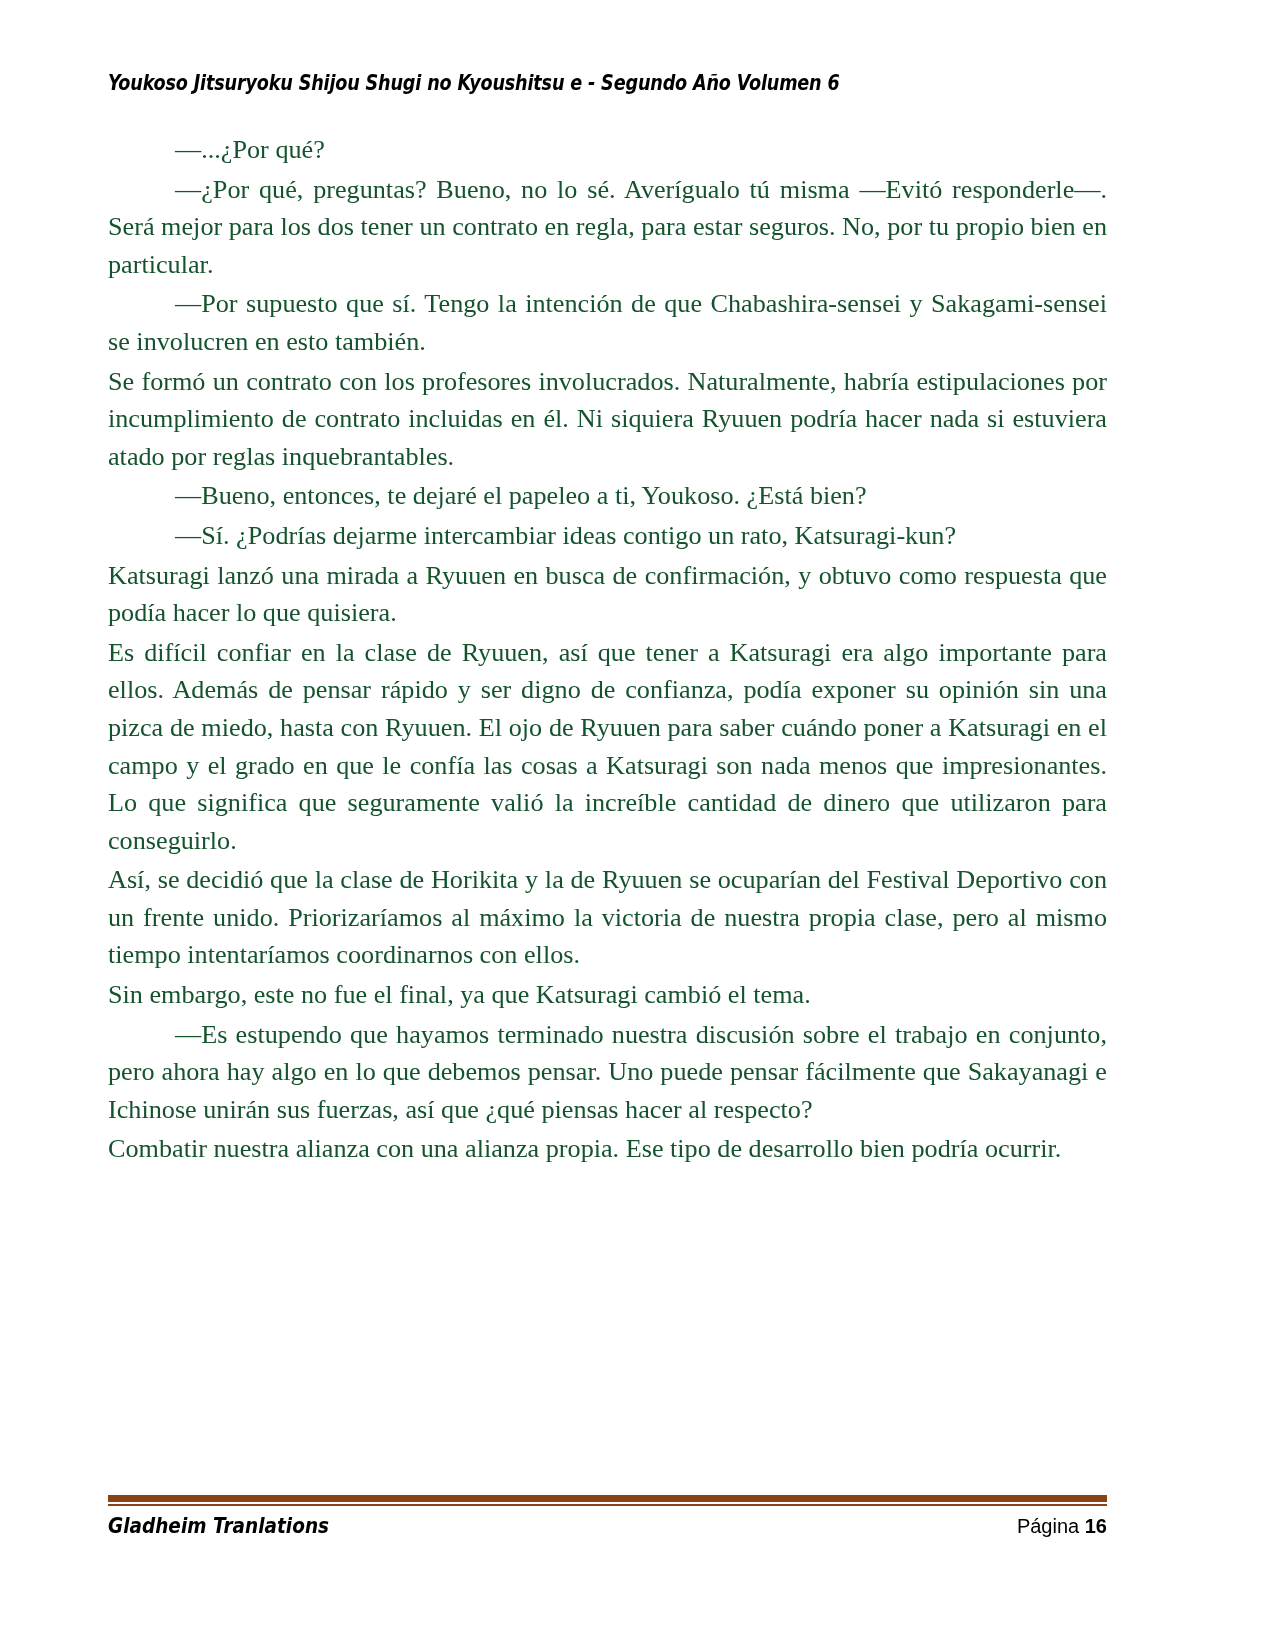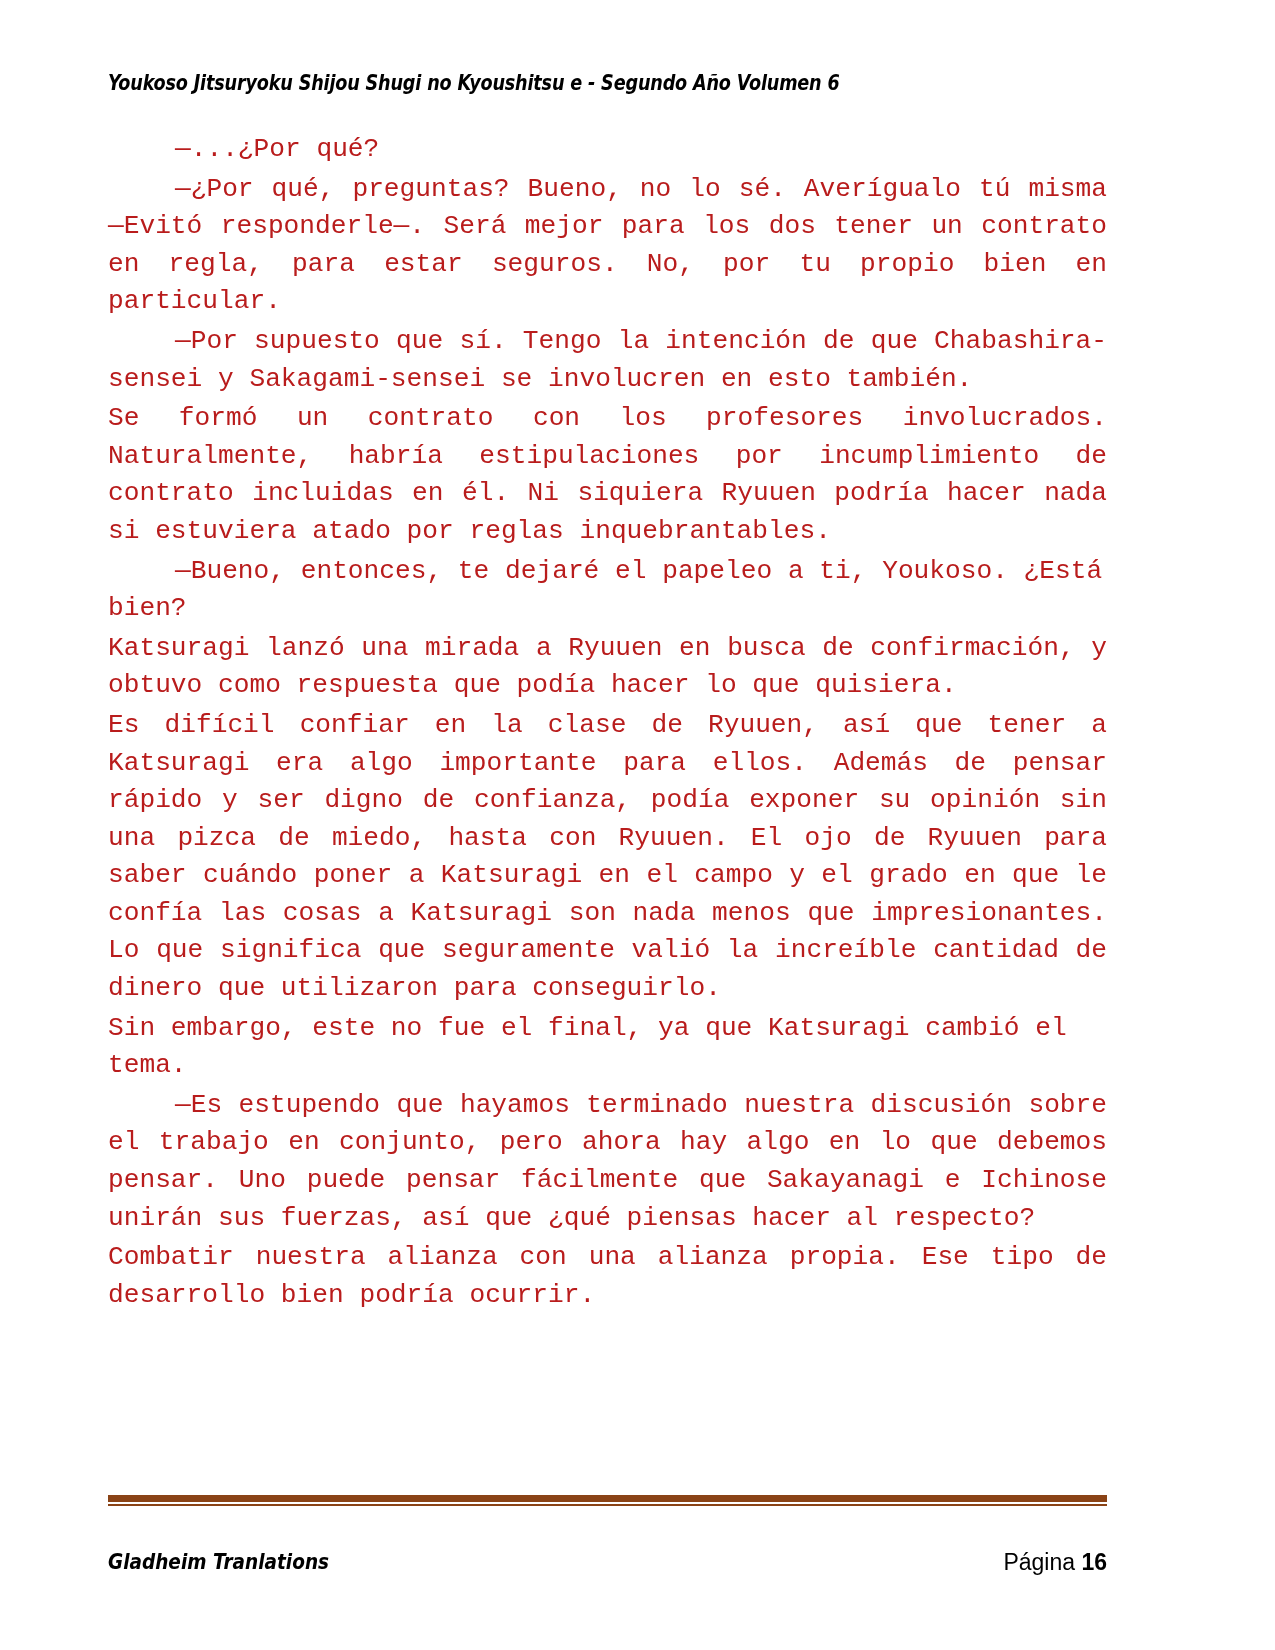--- a/index.html
+++ b/index.html
@@ -51,22 +51,22 @@
   .body-block {
     position: absolute;
     left: 108px;
     top: 131px;
     width: 999px;
   }
 
   p.para {
     margin: 0 0 0 0;
     padding: 0;
-    color: #b91c1c;
-    font-family: Liberation Mono, monospace;
+    color: #14532d;
+    font-family: Liberation Serif, serif;
     font-size: 26.2px;
     line-height: 37.6px;
     text-align: justify;
     text-justify: inter-word;
     hyphens: none;
     word-spacing: 0px;
   }
   p.para + p.para {
     margin-top: 2px;
   }
@@ -124,47 +124,48 @@
     font-weight: bold;
     font-style: italic;
     color: #000000;
     white-space: nowrap;
     transform: scaleX(0.88);
     transform-origin: left center;
     line-height: 30px;
   }
   .footer-page {
     font-family: "Liberation Sans", sans-serif;
-    font-size: 23px;
+    font-size: 20px;
     color: #000000;
     white-space: nowrap;
     line-height: 30px;
-    margin-top: 36px;
   }
   .footer-page .pg-num {
     font-weight: bold;
   }
 </style>
 </head>
 <body>
 
 <div class="page">
 
   <div class="header">
     <div class="header-title">Youkoso Jitsuryoku Shijou Shugi no Kyoushitsu e - Segundo Año Volumen 6</div>
   </div>
 
   <div class="body-block">
     <p class="para indent">—...¿Por qué?</p>
     <p class="para indent">—¿Por qué, preguntas? Bueno, no lo sé. Averígualo tú misma —Evitó responderle—. Será mejor para los dos tener un contrato en regla, para estar seguros. No, por tu propio bien en particular.</p>
     <p class="para indent">—Por supuesto que sí. Tengo la intención de que Chabashira-sensei y Sakagami-sensei se involucren en esto también.</p>
     <p class="para">Se formó un contrato con los profesores involucrados. Naturalmente, habría estipulaciones por incumplimiento de contrato incluidas en él. Ni siquiera Ryuuen podría hacer nada si estuviera atado por reglas inquebrantables.</p>
     <p class="para indent noj">—Bueno, entonces, te dejaré el papeleo a ti, Youkoso. ¿Está bien?</p>
+    <p class="para indent noj">—Sí. ¿Podrías dejarme intercambiar ideas contigo un rato, Katsuragi-kun?</p>
     <p class="para">Katsuragi lanzó una mirada a Ryuuen en busca de confirmación, y obtuvo como respuesta que podía hacer lo que quisiera.</p>
     <p class="para">Es difícil confiar en la clase de Ryuuen, así que tener a Katsuragi era algo importante para ellos. Además de pensar rápido y ser digno de confianza, podía exponer su opinión sin una pizca de miedo, hasta con Ryuuen. El ojo de Ryuuen para saber cuándo poner a Katsuragi en el campo y el grado en que le confía las cosas a Katsuragi son nada menos que impresionantes. Lo que significa que seguramente valió la increíble cantidad de dinero que utilizaron para conseguirlo.</p>
+    <p class="para">Así, se decidió que la clase de Horikita y la de Ryuuen se ocuparían del Festival Deportivo con un frente unido. Priorizaríamos al máximo la victoria de nuestra propia clase, pero al mismo tiempo intentaríamos coordinarnos con ellos.</p>
     <p class="para noj">Sin embargo, este no fue el final, ya que Katsuragi cambió el tema.</p>
     <p class="para indent">—Es estupendo que hayamos terminado nuestra discusión sobre el trabajo en conjunto, pero ahora hay algo en lo que debemos pensar. Uno puede pensar fácilmente que Sakayanagi e Ichinose unirán sus fuerzas, así que ¿qué piensas hacer al respecto?</p>
     <p class="para">Combatir nuestra alianza con una alianza propia. Ese tipo de desarrollo bien podría ocurrir.</p>
   </div>
 
   <div class="footer">
     <div class="footer-rule">
       <div class="bar-thick" style="background: rgb(138, 67, 22);"></div>
       <div class="bar-thin" style="background: rgb(138, 67, 22);"></div>
     </div>

